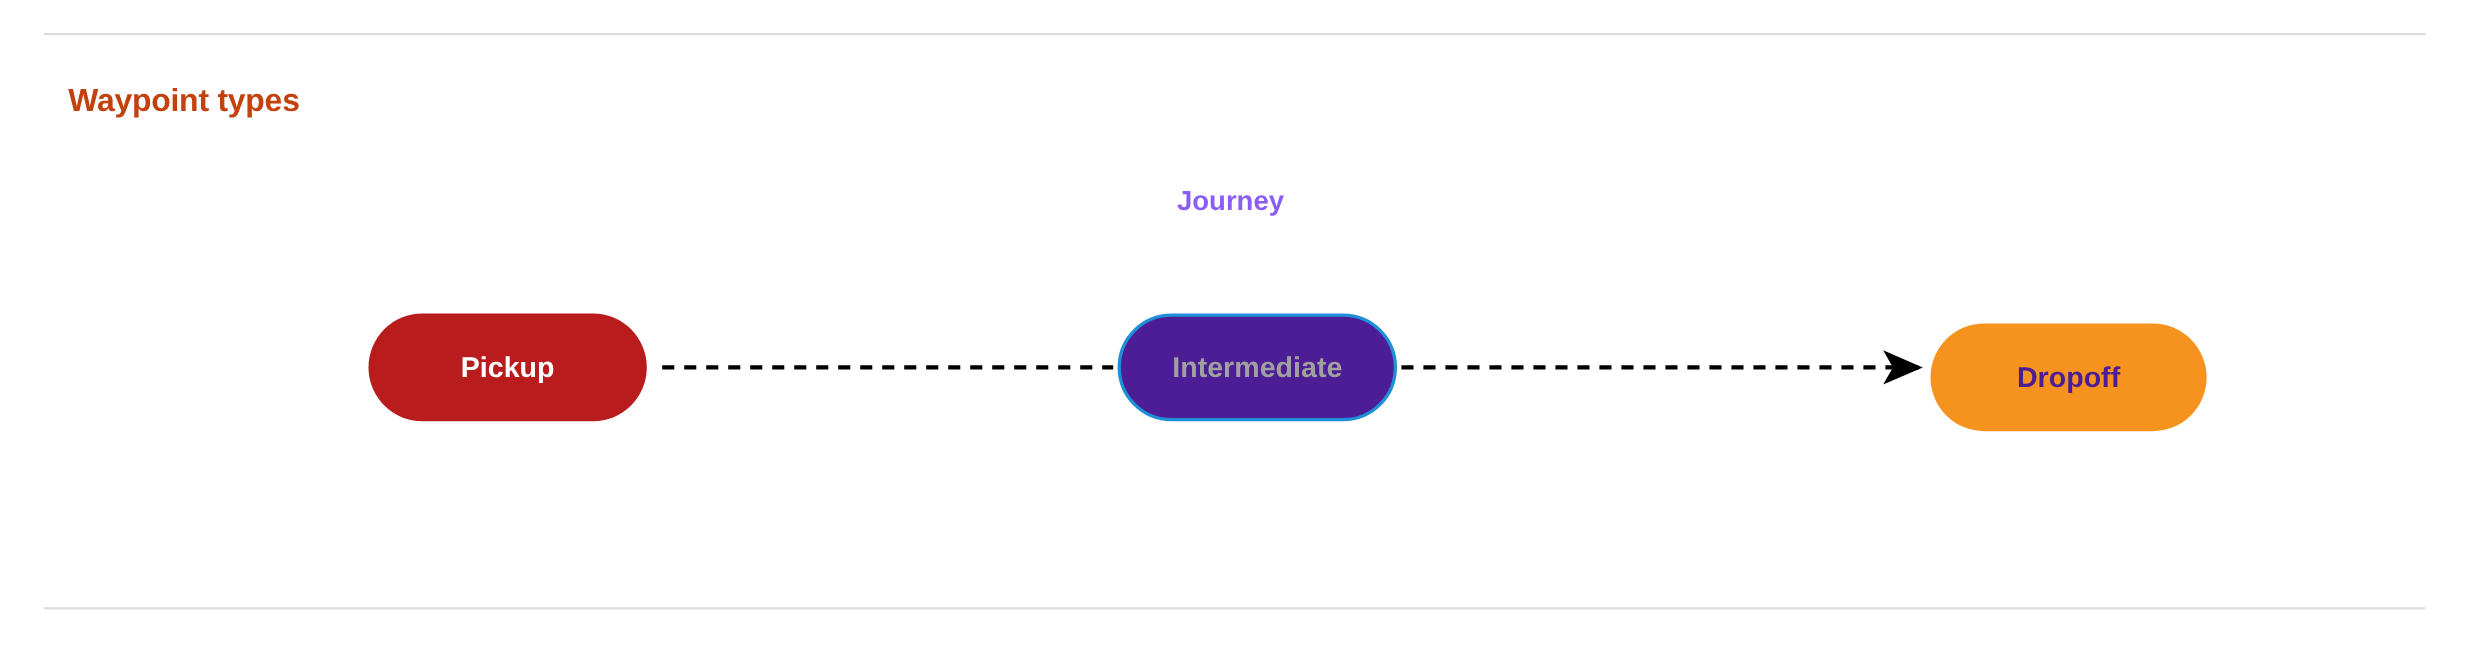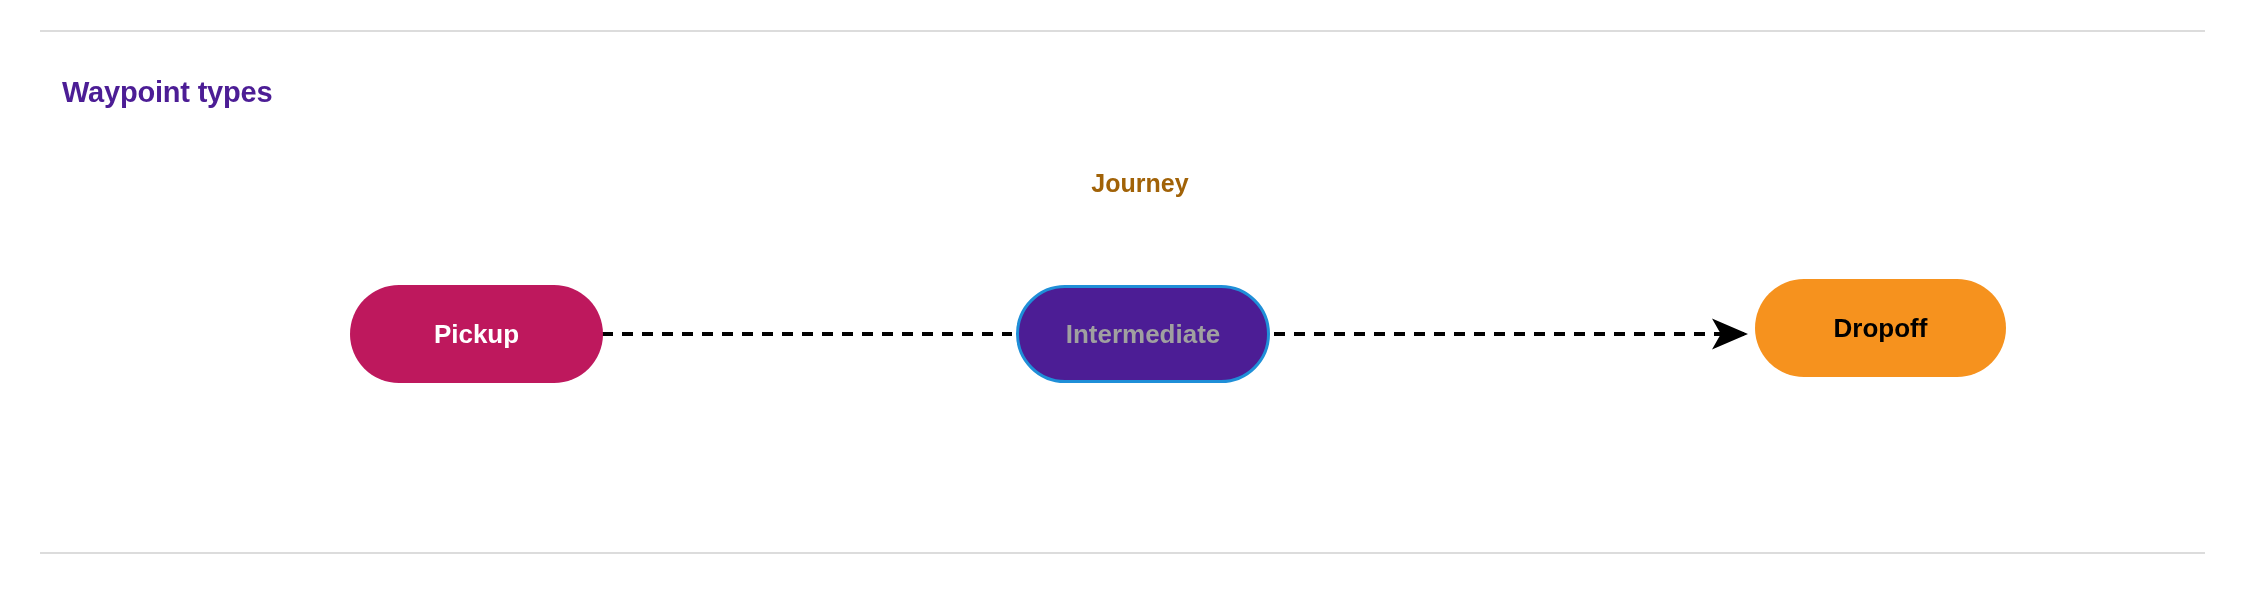--- a/index.html
+++ b/index.html
@@ -32,44 +32,43 @@
   .divider-top    { top: 30px; }
   .divider-bottom { top: 552px; }
 
   
   .section-title {
     position: absolute;
     left: 62px;
     top: 74px;
     font-size: 29px;
     font-weight: bold;
-    color: #4c1d95;
+    color: #c2410c;
     letter-spacing: -0.2px;
     line-height: 36px;
     white-space: nowrap;
   }
 
   
   .diagram {
     position: absolute;
     left: 0;
     top: 0;
     width: 2245px;
     height: 592px;
   }
 
   .cluster-label {
     position: absolute;
     left: 1070px;
     top: 166px;
     width: 140px;
-    text-align: center;
     font-size: 25px;
     font-weight: bold;
-    color: #a16207;
+    color: #8b5cf6;
     line-height: 34px;
     white-space: nowrap;
   }
 
   
   .connectors {
     position: absolute;
     left: 0;
     top: 0;
     width: 2245px;
@@ -85,36 +84,36 @@
     justify-content: center;
     box-sizing: border-box;
     border-radius: 999px;
     font-size: 26px;
     font-weight: bold;
     line-height: 1;
     white-space: nowrap;
   }
 
   .node-pickup {
-    left: 350px;
+    left: 335px;
     top: 285px;
     width: 253px;
     height: 98px;
-    background: #be185d;
+    background: #b91c1c;
     color: #ffffff;
     border: none;
   }
 
   .node-dropoff {
     left: 1755px;
-    top: 279px;
+    top: 294px;
     width: 251px;
     height: 98px;
     background: #F6921E;
-    color: #000000;
+    color: #4c1d95;
     border: none;
   }
 
   .node-intermediate {
     left: 1016px;
     top: 285px;
     width: 254px;
     height: 98px;
     background: #4c1d95;
     color: #a0a0a0;

